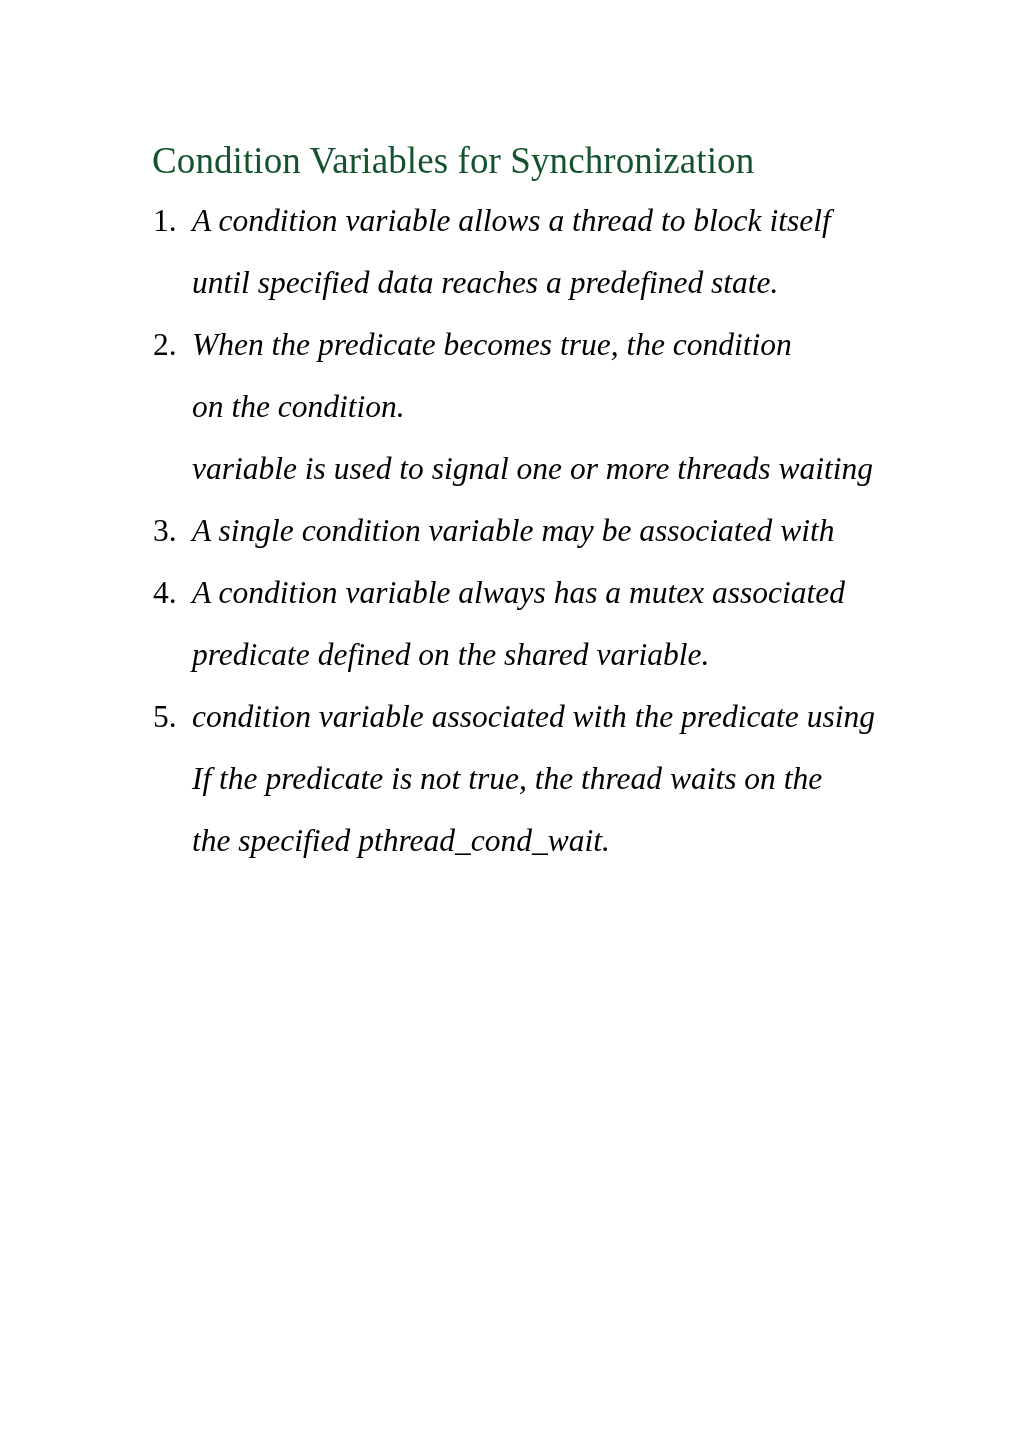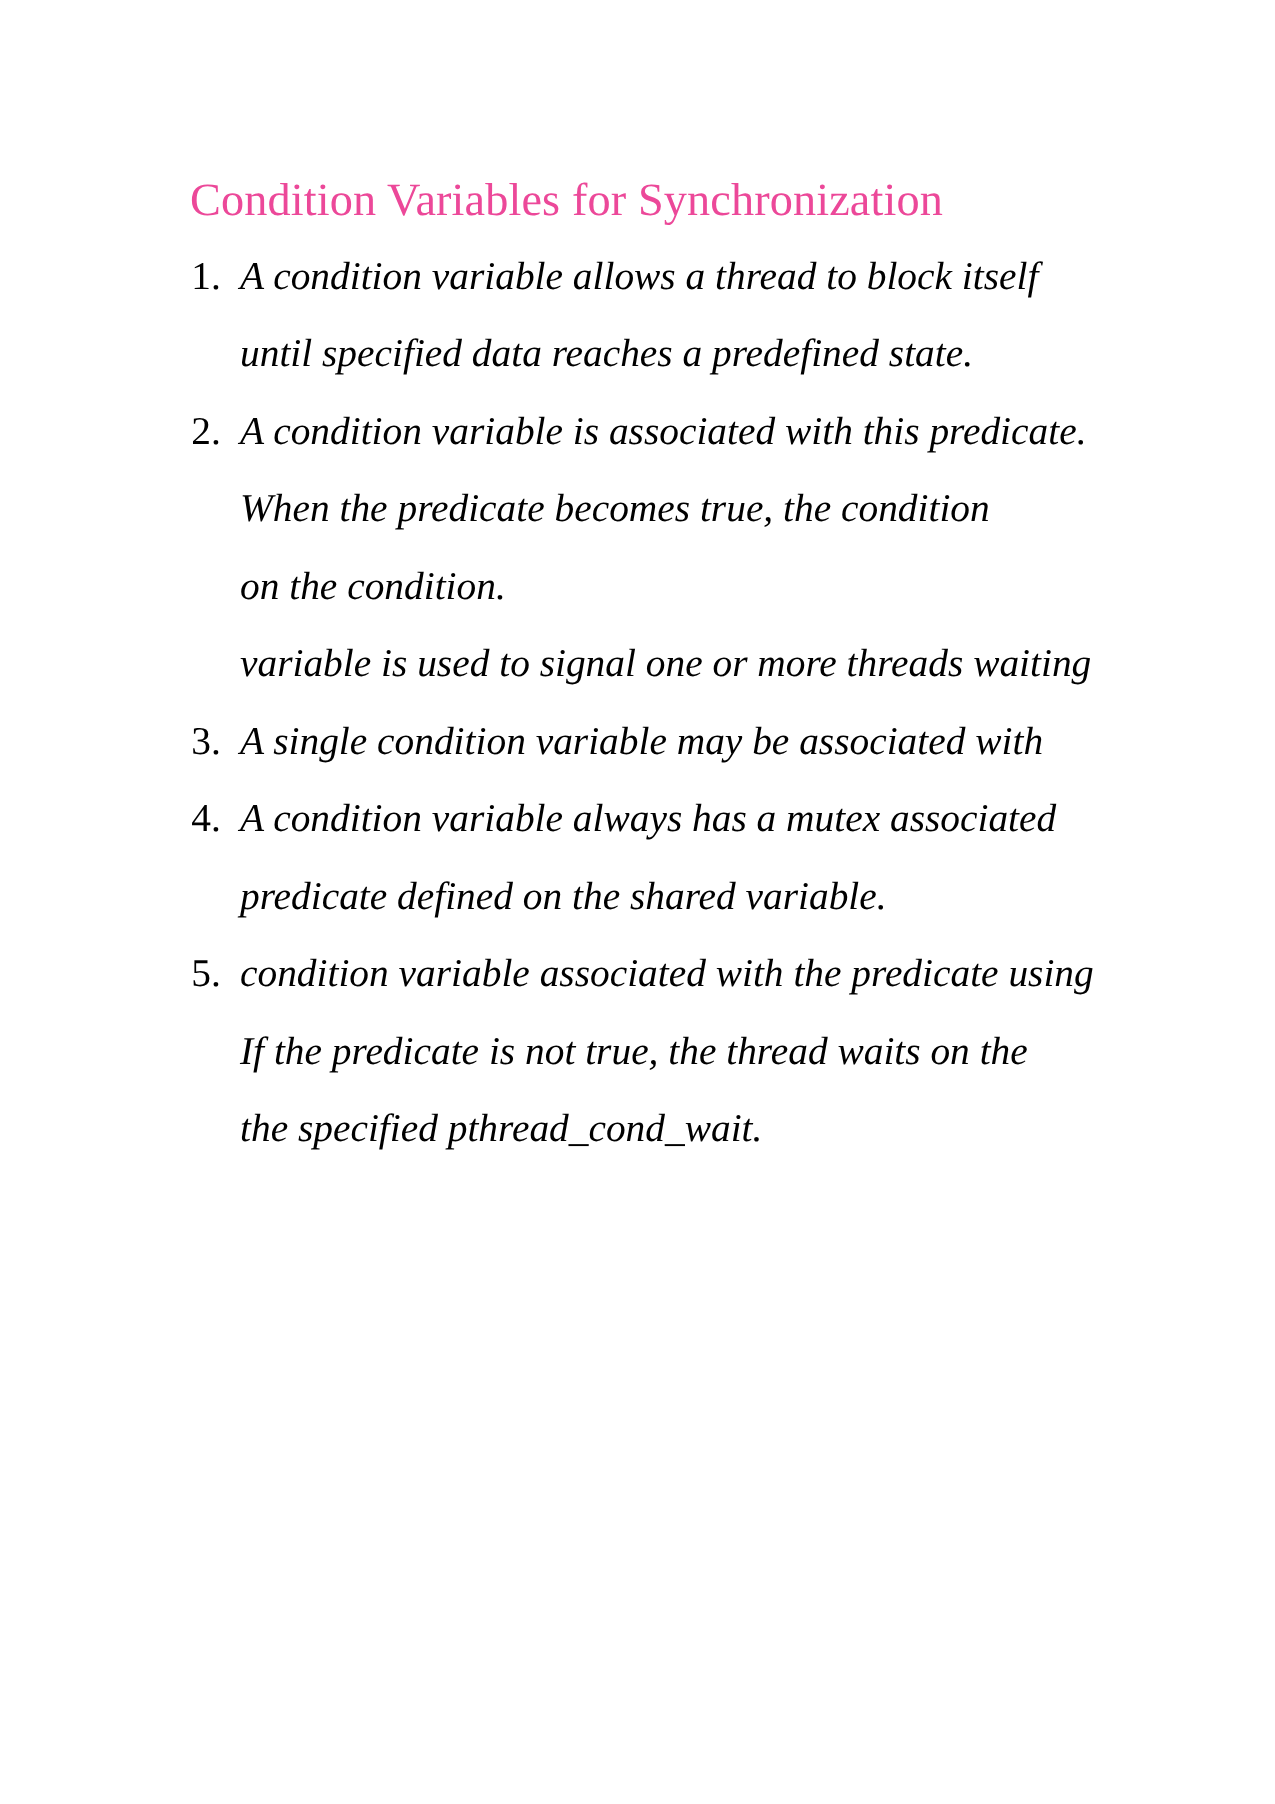--- a/index.html
+++ b/index.html
@@ -32,21 +32,21 @@
     left: 152px;
     top: 136px;
     width: 730px;
   }
 
   .doc-title {
     font-family: "Liberation Serif", "DejaVu Serif", serif;
     font-size: 37px;
     line-height: 50px;
     font-weight: normal;
-    color: #ec4899;
+    color: #14532d;
     margin: 0 0 4px 0;
     padding: 0;
     white-space: nowrap;
     letter-spacing: 0.1px;
   }
 
   ol.points {
     list-style: none;
     margin: 0;
     padding: 0;
@@ -99,21 +99,20 @@
         <span class="marker">1.</span>
         <span class="point-text">
           <span class="line">A condition variable allows a thread to block itself</span>
           <span class="line">until specified data reaches a predefined state.</span>
         </span>
       </li>
 
       <li>
         <span class="marker">2.</span>
         <span class="point-text">
-          <span class="line">A condition variable is associated with this predicate.</span>
           <span class="line">When the predicate becomes true, the condition</span>
           <span class="line">on the condition.</span>
           <span class="line">variable is used to signal one or more threads waiting</span>
         </span>
       </li>
 
       <li>
         <span class="marker">3.</span>
         <span class="point-text">
           <span class="line">A single condition variable may be associated with</span>

